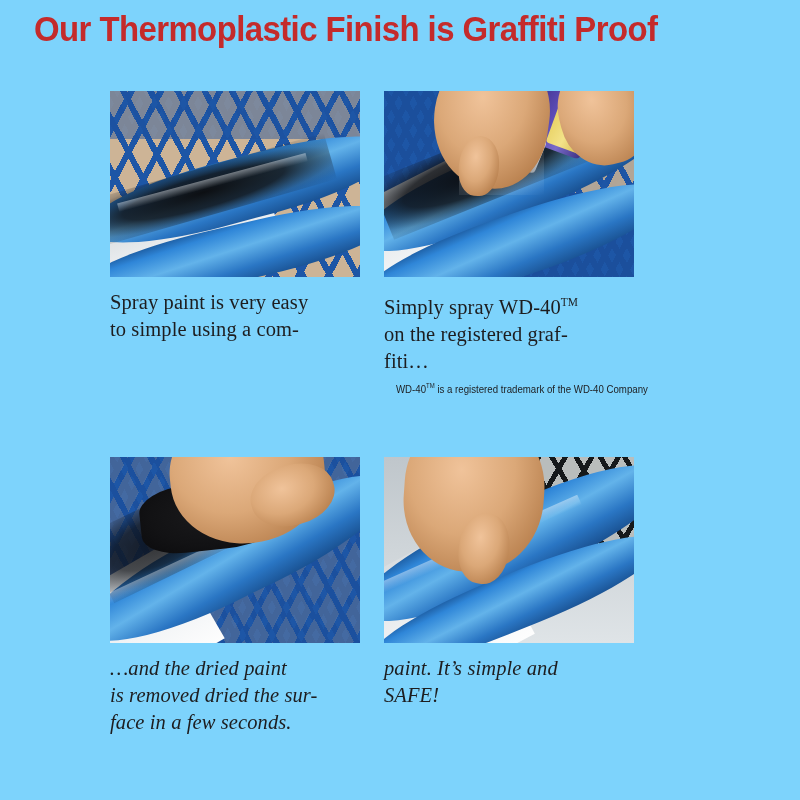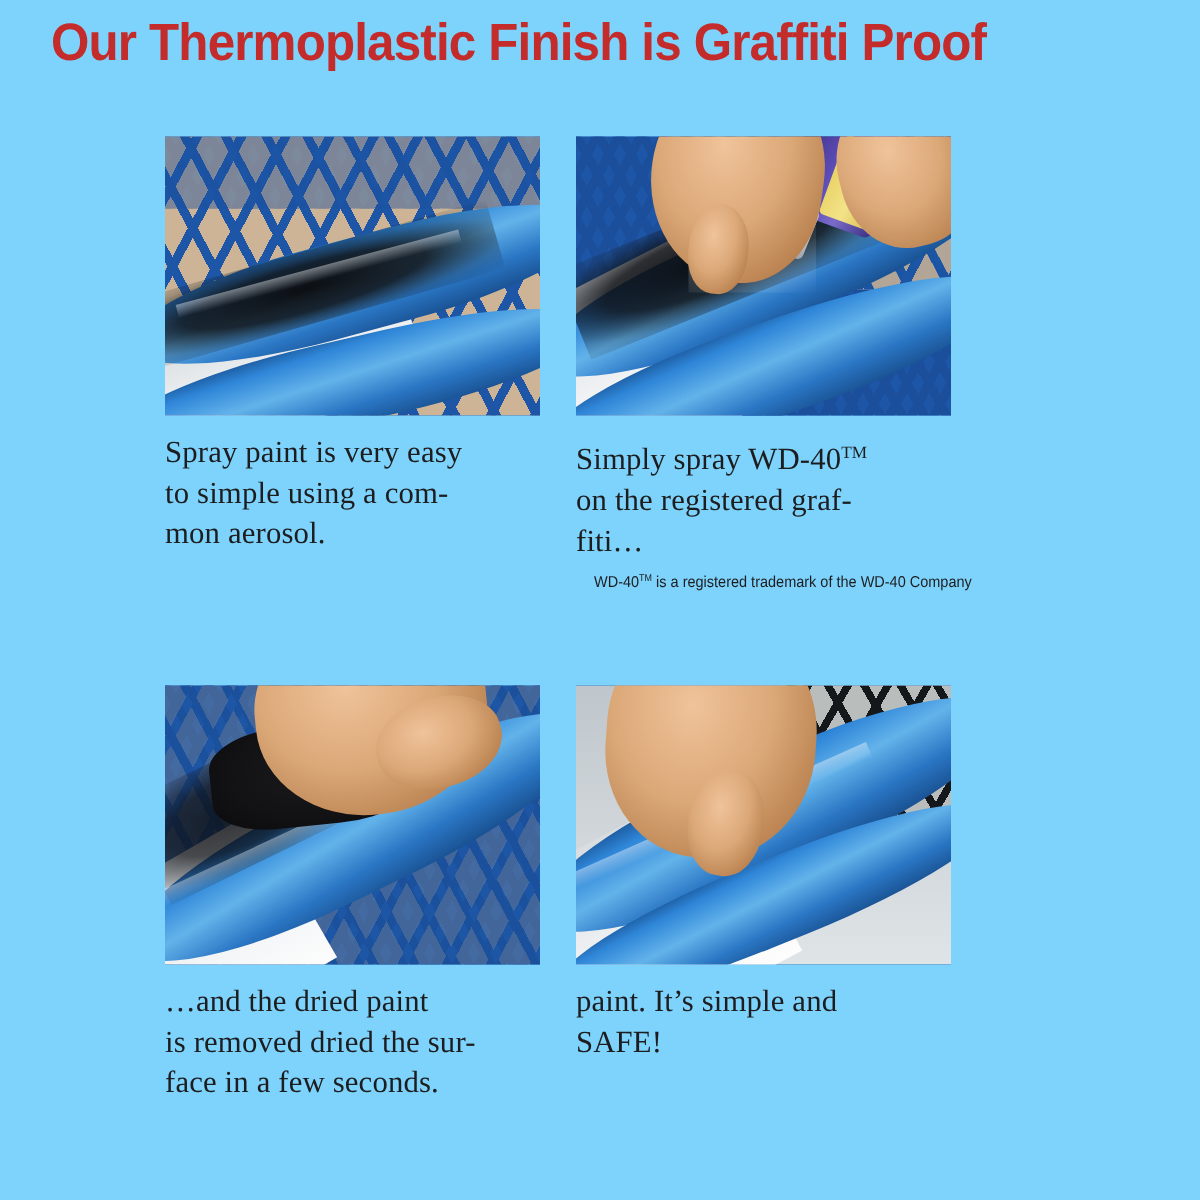--- a/index.html
+++ b/index.html
@@ -44,21 +44,21 @@
     position: absolute;
     left: 110px;
     top: 59px;
     width: 560px;
     margin-top: 32px;
   }
   .row {
     display: flex;
     gap: 24px;
   }
-  .row-2 { margin-top: 0; }
+  .row-2 { margin-top: 0; font-style: italic; }
   .panel {
     width: 250px;
   }
 
   
   .photo {
     position: relative;
     width: 250px;
     height: 186px;
     overflow: hidden;
@@ -183,21 +183,20 @@
           <div class="mesh-blue" style="position:absolute;left:0;top:0;width:100%;height:26%;opacity:.45"></div>
           <div class="floor" style="left:-4%;top:62%;width:72%;height:42%;transform:rotate(-19deg)"></div>
           <div class="tube" style="left:-12%;top:36%;width:128%;height:34%;transform:rotate(-15deg);border-radius:50% / 60%"></div>
           <div class="graffiti" style="left:-6%;top:40%;width:96%;height:26%;transform:rotate(-16deg)"></div>
           <div class="gloss" style="left:2%;top:47%;width:78%;height:5%;transform:rotate(-15deg);opacity:.55"></div>
           <div class="tube" style="left:-14%;top:72%;width:130%;height:30%;transform:rotate(-13deg);border-radius:50% / 60%"></div>
         </div>
         <div class="caption">
           <span class="ln">Spray paint is very easy</span>
           <span class="ln">to simple using a com-</span>
-          <span class="ln">mon aerosol.</span>
         </div>
       </div>
 
       <div class="panel">
         <div class="photo p2">
           <div class="mesh mesh-blue"></div>
           <div class="mesh-cells" style="position:absolute;left:55%;top:0;width:45%;height:55%;opacity:.85"></div>
           <div class="floor" style="left:-10%;top:44%;width:62%;height:68%;transform:rotate(-27deg)"></div>
           <div class="tube" style="left:-14%;top:30%;width:132%;height:36%;transform:rotate(-22deg);border-radius:50% / 60%"></div>
           <div class="graffiti" style="left:-4%;top:24%;width:92%;height:34%;transform:rotate(-22deg)"></div>

